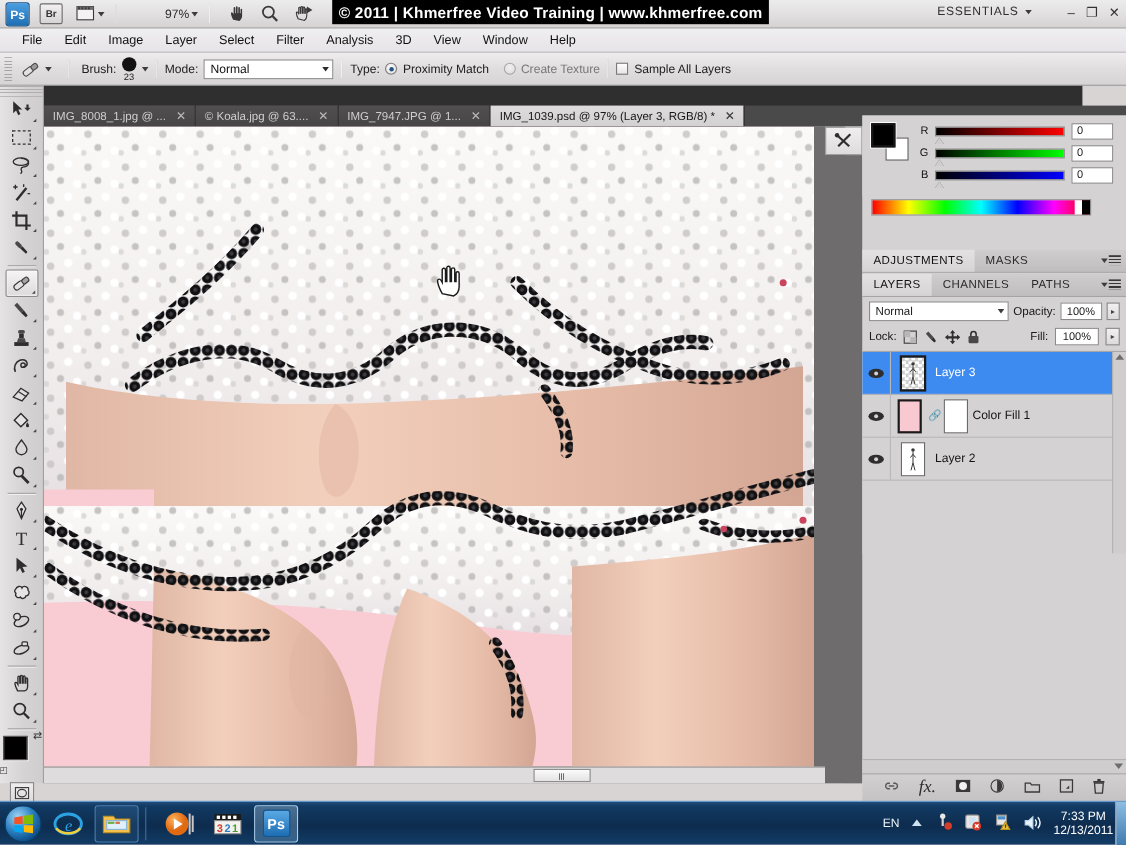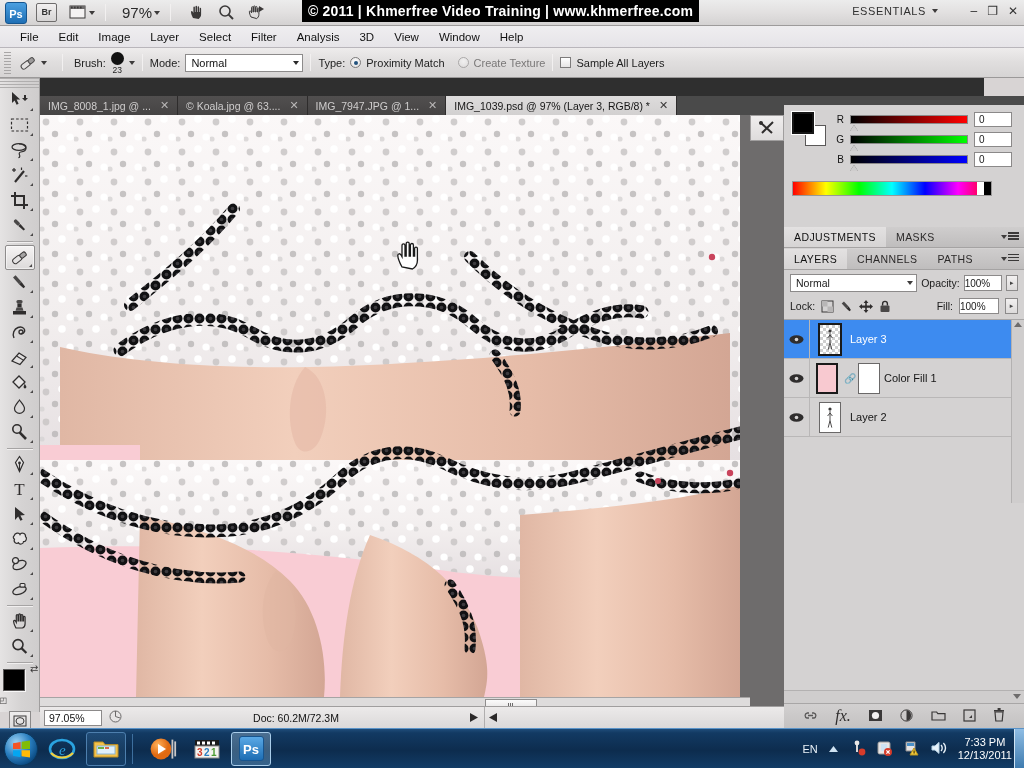--- a/index.html
+++ b/index.html
@@ -21,29 +21,29 @@
     display:flex; align-items:center;
   }
   .ps-logo {
     width:22px; height:22px; margin-left:5px; border-radius:3px;
     background: linear-gradient(to bottom,#4a9fe0,#1f6fb5);
     color:#fff; font-weight:bold; font-size:11px; text-align:center; line-height:22px;
     border:1px solid #15558f;
   }
   .appbtn {
     height:22px; min-width:24px; margin-left:6px; display:flex; align-items:center;
-    justify-content:flex-end; gap:2px; padding:0 3px; border-radius:2px;
+    justify-content:flex-start; gap:2px; padding:0 3px; border-radius:2px;
   }
   .br-box {
     width:21px; height:19px; border:1px solid #6e6c6c; border-radius:2px;
     background:linear-gradient(to bottom,#f2f0f0,#d6d4d4);
     font-size:9px; font-weight:bold; text-align:center; line-height:17px; color:#333;
   }
   .arr-d { width:0;height:0;border-left:3.5px solid transparent;border-right:3.5px solid transparent;border-top:4px solid #3d3b3b; }
-  .zoomtxt { font-size:15px; color:#2b2b2b; }
+  .zoomtxt { font-size:11px; color:#2b2b2b;margin-left:28px; }
   .vsep { width:1px; height:17px; background:#b3b1b1; margin:0 7px; border-right:1px solid #f2f0f0; }
   .banner {
     position:absolute; left:302px; top:0px; height:22px; background:#000; color:#fff;
     font-family:"Liberation Sans",sans-serif; font-size:14px; font-weight:bold;
     padding:0 6px; line-height:22px; white-space:nowrap; letter-spacing:.2px;
     z-index: 40;
   }
   .essentials {
     position:absolute; right:86px; top:5px; font-size:11px; letter-spacing:.6px; color:#303030;
     display:flex; align-items:center; gap:6px;
@@ -171,21 +171,21 @@
   .spectrum { width:200px; height:15px; margin-top:3px; border:1px solid #9a9898;
     background:linear-gradient(to right,#ff0000,#ffff00,#00ff00,#00ffff,#0000ff,#ff00ff,#ff0000); position:relative; }
   .spectrum::after{content:"";position:absolute;right:0;top:0;width:14px;height:100%;background:linear-gradient(to right,#ffffff 0 50%,#000000 50% 100%);}
   .colorswatch { position:relative; width:36px; height:34px; margin-right:6px; }
   .cs-fg { position:absolute; left:0; top:0; width:22px;height:22px;background:#000;border:2px solid #161616; box-shadow:0 0 0 1px #fff; }
   .cs-bg { position:absolute; left:13px; top:13px; width:21px;height:21px;background:#fff;border:1px solid #5a5858; }
 
   
   .modrow { display:flex; align-items:center; gap:4px; padding:4px 6px; }
   .modcombo { width:134px; height:18px; background:#fff; border:1px solid #8c8a8a; display:flex; align-items:center; justify-content:space-between; padding:0 3px 0 5px; font-size:10.5px; }
-  .opacityfield { width:40px; height:16px; background:#fff; border:1px solid #8c8a8a; font-size:10px; line-height:15px; }
+  .opacityfield { width:40px; height:16px; background:#fff; border:1px solid #8c8a8a; font-size:10px; line-height:15px; text-align:center; }
   .stepper { width:13px;height:16px;border:1px solid #8c8a8a;background:linear-gradient(to bottom,#f2f0f0,#dcdada); display:flex;align-items:center;justify-content:center;font-size:7px;color:#444; }
   .lockrow { display:flex; align-items:center; gap:6px; padding:2px 6px 5px; }
   .layerlist { background:#d4d2d2; border-top:1px solid #a8a6a6; }
   .layerrow { height:39px; display:flex; align-items:center; border-bottom:1px solid #b9b7b7; position:relative; }
   .layerrow.sel { background:#3d8bf0; }
   .layerrow.sel .lname { color:#fff; font-weight:normal; }
   .eyecell { width:26px; display:flex; align-items:center; justify-content:center; border-right:1px solid #b9b7b7; height:100%; }
   .thumbcell { width:40px; display:flex; align-items:center; justify-content:center; }
   .lthumb { width:22px; height:31px; border:1px solid #6a6868; background:
       repeating-conic-gradient(#ffffff 0% 25%, #cfcfcf 0% 50%) 0 0/6px 6px; position:relative; overflow:hidden; }
@@ -602,40 +602,20 @@
 
   <div class="miniright">
     <svg width="18" height="16" viewBox="0 0 18 16">
       <line x1="2" y1="2" x2="14" y2="13" stroke="#2f2d2d" stroke-width="2"></line>
       <line x1="15" y1="2" x2="4" y2="13" stroke="#2f2d2d" stroke-width="2"></line>
       <circle cx="3" cy="3" r="2" fill="#2f2d2d"></circle>
     </svg>
   </div>
   <div class="rightgutter"></div>
 
-  <div class="statusbar">
-    <div class="zoomfield">97.05%</div>
-    <div style="margin-left:7px">
-      <svg width="13" height="13" viewBox="0 0 13 13">
-        <circle cx="6.5" cy="6.5" r="5.5" fill="#e6e4e4" stroke="#6b6969"></circle>
-        <path d="M6.5 1v5.5L11 8" stroke="#6b6969" fill="none"></path>
-      </svg>
-    </div>
-    <div class="statusdoc">Doc: 60.2M/72.3M</div>
-    <div style="margin-right:6px">
-      <svg width="8" height="9" viewBox="0 0 8 9">
-          <path d="M0 0l8 4.5L0 9z" fill="#2b2929"></path>
-        </svg>
-    </div>
-    <div style="width:300px;border-left:1px solid #b0aeae;height:100%;display:flex;align-items:center;padding-left:4px">
-      <svg width="8" height="9" viewBox="0 0 8 9">
-          <path d="M8 0L0 4.5 8 9z" fill="#2b2929"></path>
-        </svg>
-    </div>
-  </div>
 
   <div class="dock" style="top:105px;height:122px;">
     <div class="panelbody" style="display:flex;align-items:flex-start;padding-top:7px;">
       <div class="colorswatch">
         <div class="cs-bg"></div>
         <div class="cs-fg"></div>
       </div>
       <div style="flex:1">
         <div class="colorrow">
           <span class="chan">R</span>

